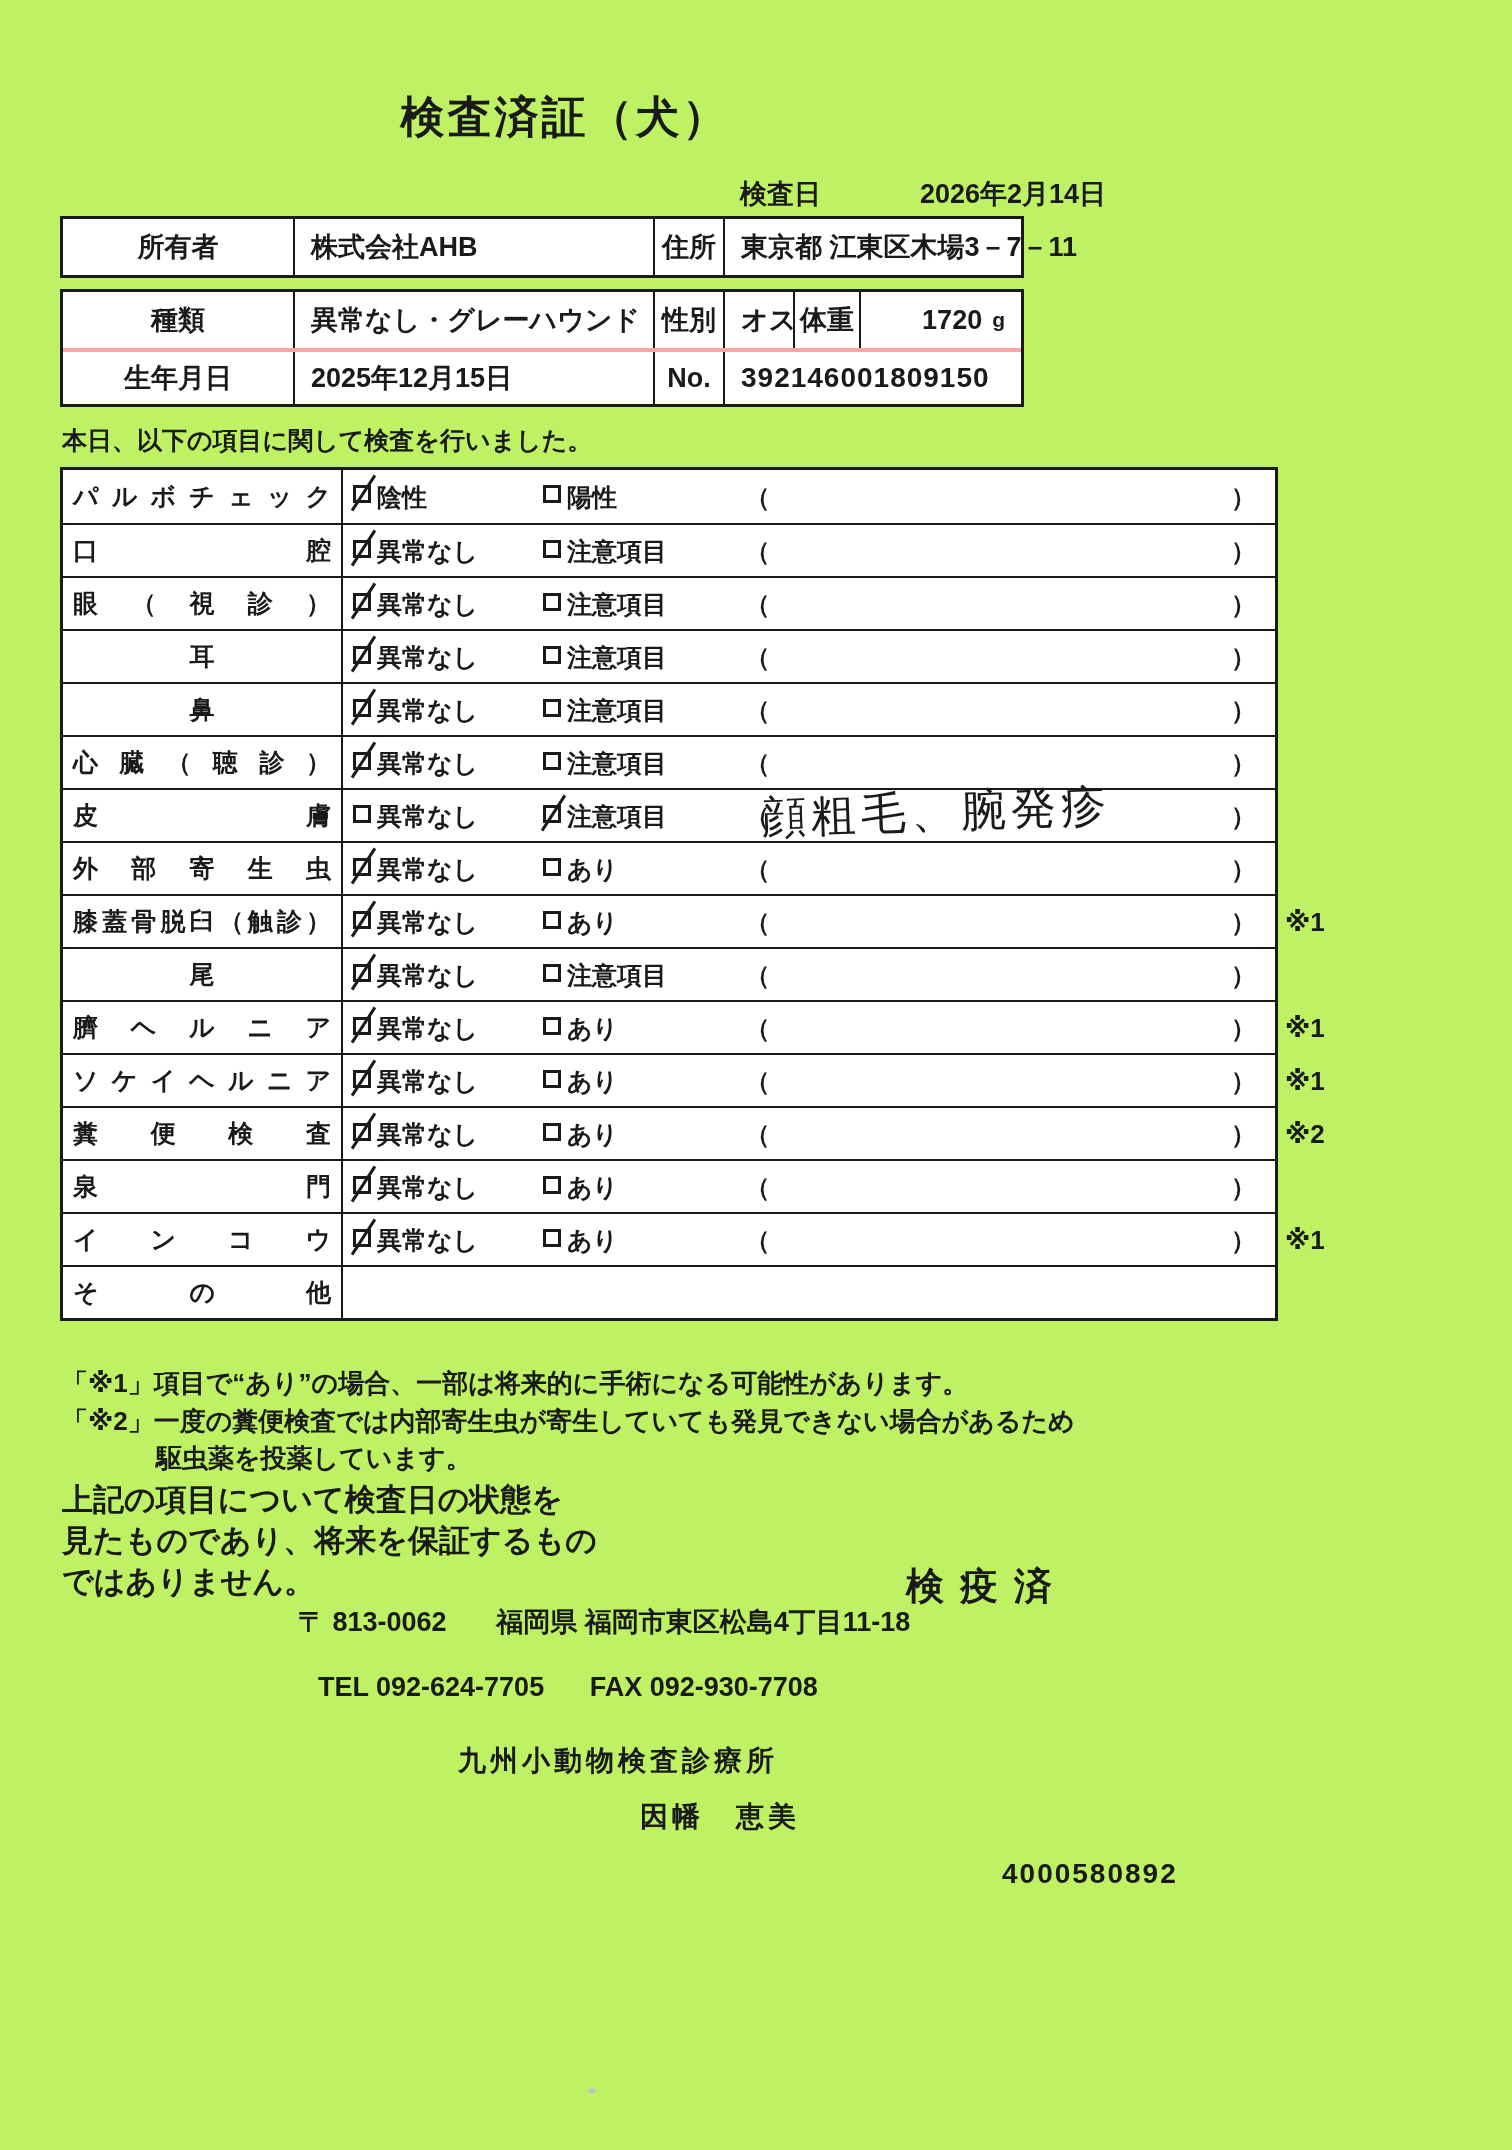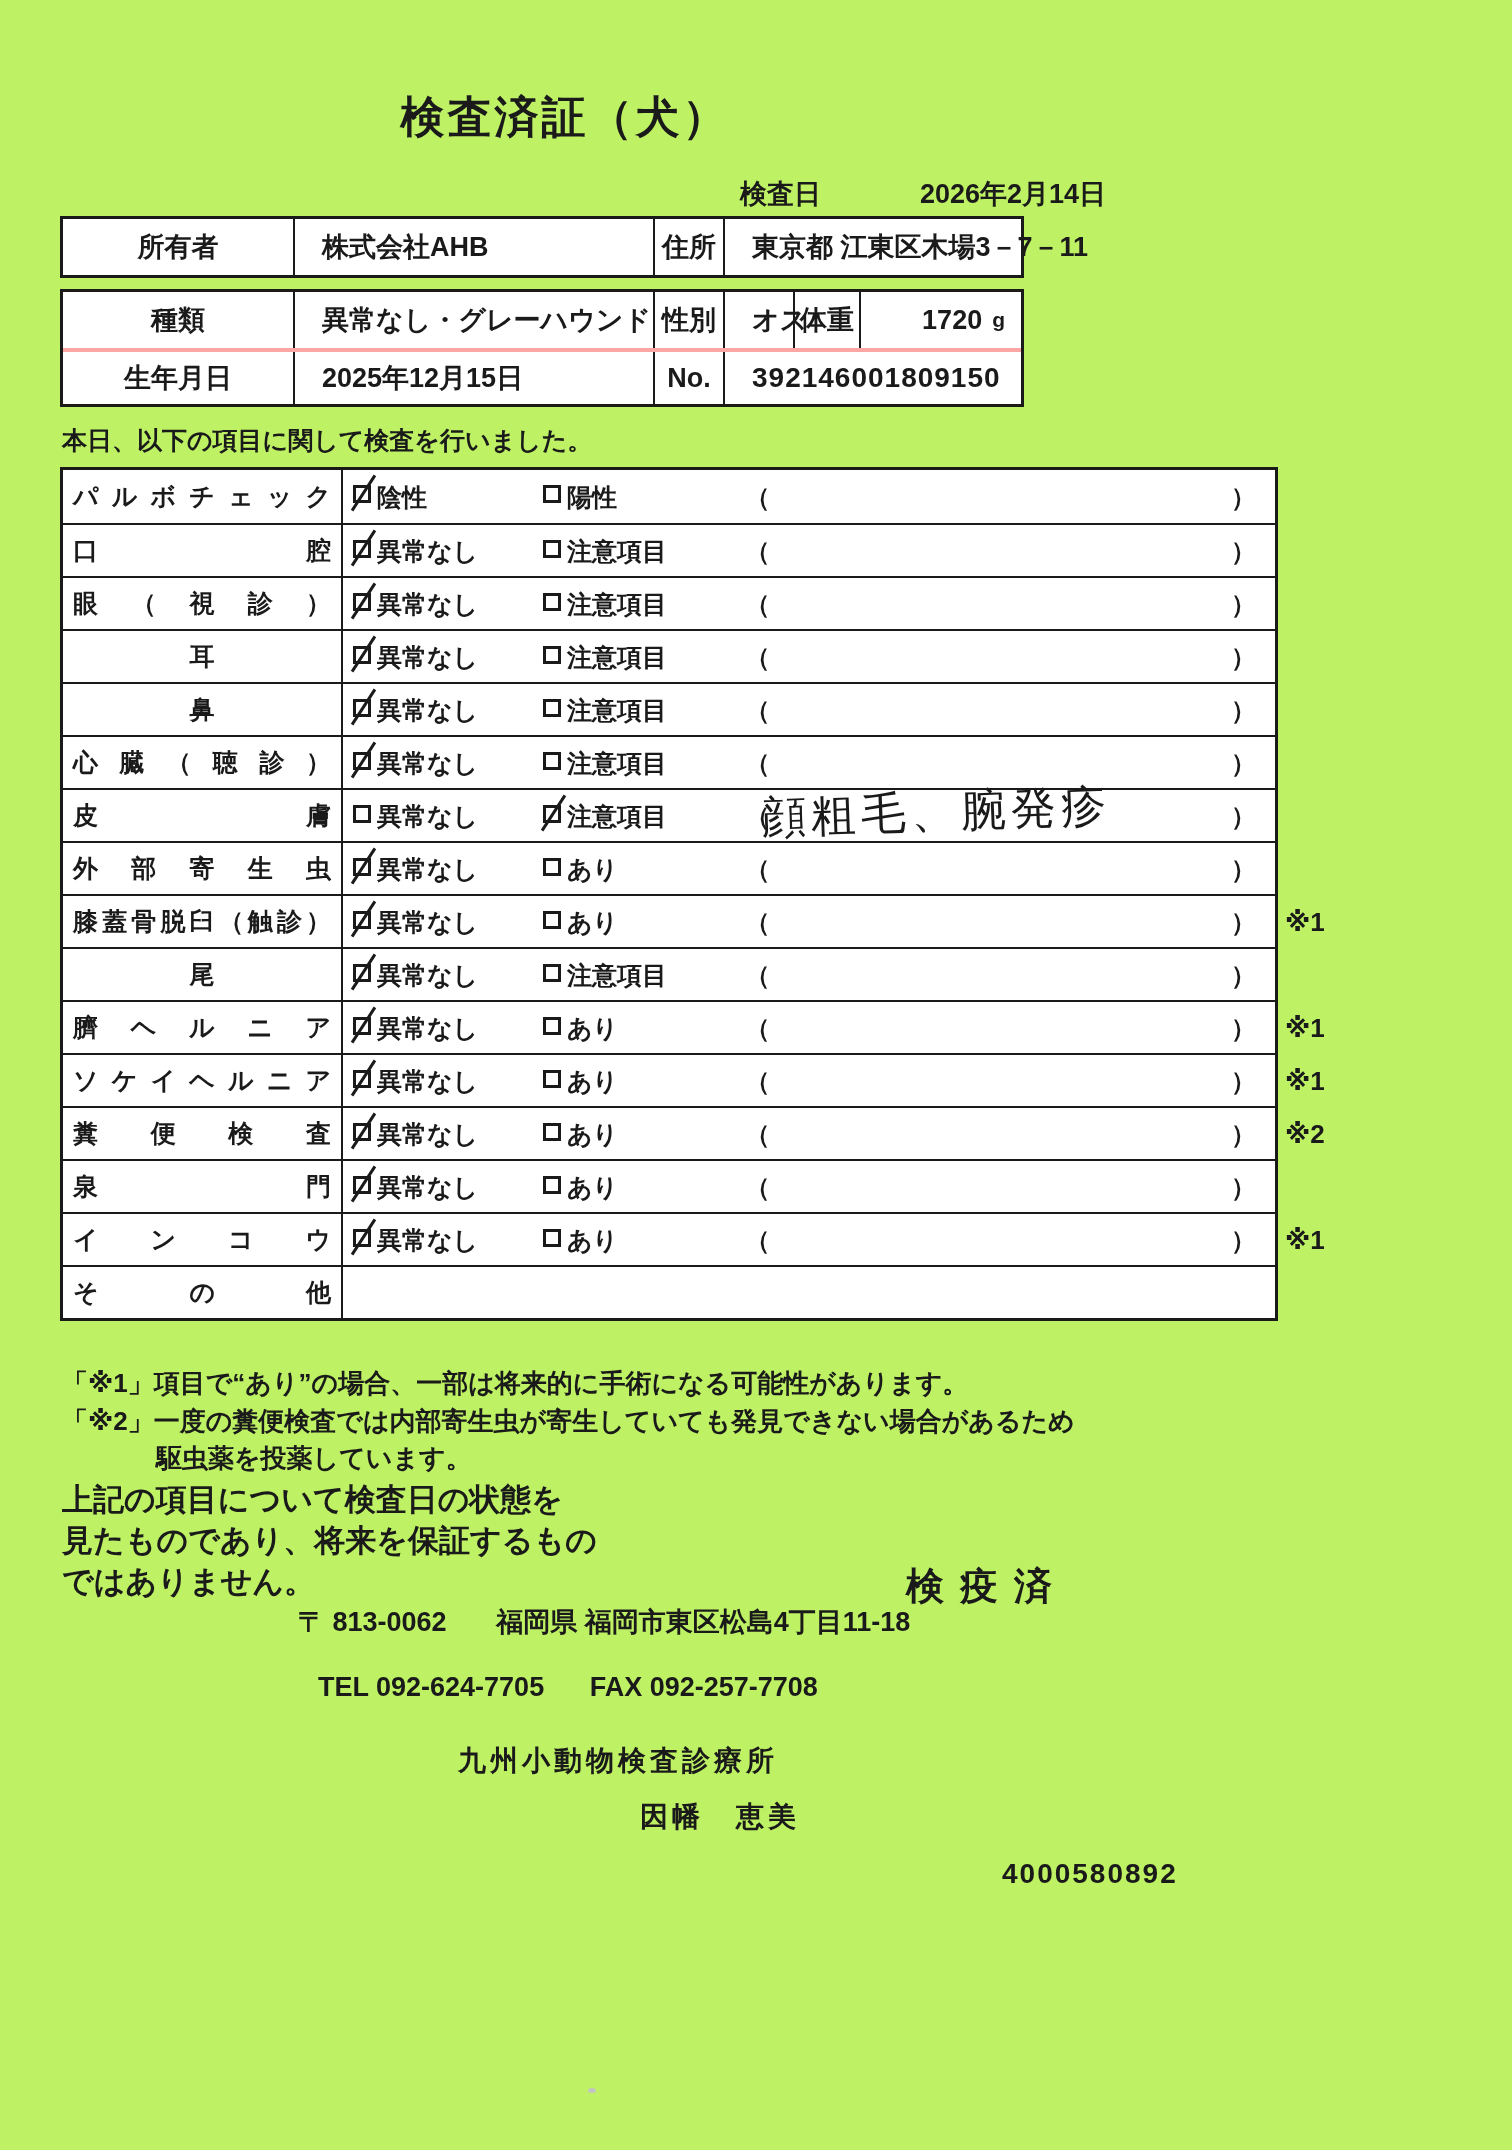--- a/index.html
+++ b/index.html
@@ -14,21 +14,21 @@
     font-size:44px; font-weight:700; letter-spacing:3px; margin:0; }
 
   .insp-line { position:absolute; top:176px; left:0; width:100%; font-size:27px; font-weight:600; }
   .insp-label { position:absolute; left:740px; }
   .insp-value { position:absolute; left:920px; }
 
   .tbl { position:absolute; border:3px solid #1a1a1a; background:#fff; }
   .trow { display:grid; height:56px; }
   .trow + .trow { border-top:4px solid #fca5a5; }
   .cell { border-left:2px solid #1a1a1a; display:flex; align-items:center;
-    font-size:27px; font-weight:600; padding:0 27px; white-space:nowrap; overflow:visible; }
+    font-size:27px; font-weight:600; padding:0 16px; white-space:nowrap; overflow:visible; }
   .cell:first-child { border-left:none; }
   .cell.hdr { justify-content:center; padding:0 4px; }
   .cell.num { font-size:28px; letter-spacing:1px; }
   .cell.weight { justify-content:flex-end; padding-right:16px; gap:10px; }
   .unit { font-size:21px; font-weight:600; }
 
   .tbl1 { left:60px; top:216px; width:964px; }
   .tbl1 .trow { grid-template-columns:230px 360px 70px 298px; }
   .tbl2 { left:60px; top:289px; width:964px; }
   .tbl2 .trow.r1 { grid-template-columns:230px 360px 70px 70px 66px 162px; }
@@ -396,21 +396,21 @@
 
   <div class="stamp">検疫済</div>
 
   <div class="addr-line">
     <span>〒 813-0062</span>
     <span class="gap">福岡県 福岡市東区松島4丁目11-18</span>
   </div>
 
   <div class="tel-line">
     <span>TEL 092-624-7705</span>
-    <span class="gap">FAX 092-257-7708</span>
+    <span class="gap">FAX 092-930-7708</span>
   </div>
 
   <div class="clinic">九州小動物検査診療所</div>
   <div class="person">因幡　恵美</div>
   <div class="doc-number">4000580892</div>
 
   <div class="artifact"></div>
 </div>
 
 </body></html>

